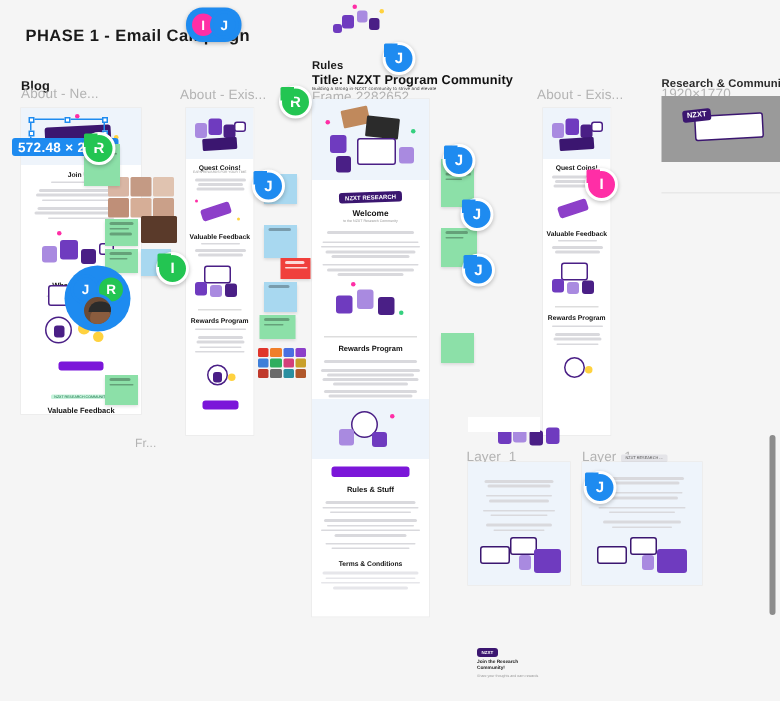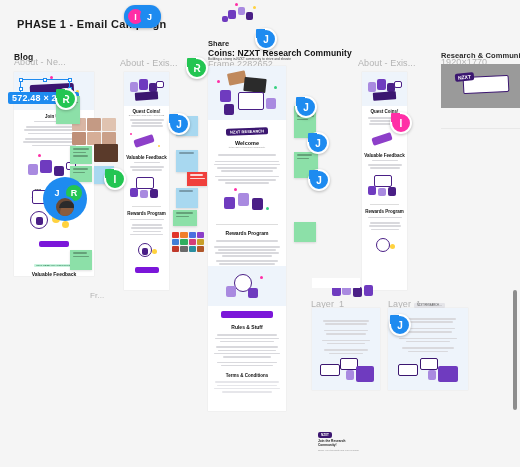--- a/index.html
+++ b/index.html
@@ -139,22 +139,22 @@
     <div class="blob pk" style="left:15px;top:1px;width:3px;height:3px;border-radius:50%;"></div>
     <div class="blob yl" style="left:33px;top:4px;width:3px;height:3px;border-radius:50%;"></div>
     <div class="blob" style="left:2px;top:14px;width:6px;height:6px;"></div>
   </div>
 
   <div class="lbl dark" style="left:14px;top:52px;">Blog</div>
   <div class="lbl" style="left:14px;top:57px;font-size:9px;">About - Ne...</div>
 
   <div class="lbl" style="left:120px;top:58px;font-size:9px;">About - Exis...</div>
 
-  <div class="lbl blog" style="left:208px;top:39px;color:#1a1a1a;font-weight:bold;">Share</div>
-  <div class="lbl title" style="left:208px;top:48px;">Coins: NZXT Research Community</div>
+  <div class="lbl blog" style="left:208px;top:39px;color:#1a1a1a;font-weight:bold;">Rules</div>
+  <div class="lbl title" style="left:208px;top:48px;">Title: NZXT Program Community</div>
   <div class="lbl sub" style="left:208px;top:57px;">Building a strong in-NZXT community to strive and elevate</div>
   <div class="lbl" style="left:208px;top:59px;font-size:9px;">Frame 2282652</div>
 
   <div class="lbl" style="left:358px;top:58px;font-size:9px;">About - Exis...</div>
 
   <div class="lbl big" style="left:441px;top:51px;">Research &amp; Community L</div>
   <div class="lbl" style="left:441px;top:57px;font-size:9px;">1920×1770</div>
 
   <div class="lbl" style="left:90px;top:291px;font-size:8px;">Fr...</div>
   <div class="lbl" style="left:60px;top:174px;font-size:9px;color:#c9c9c9;">Layer_1</div>

